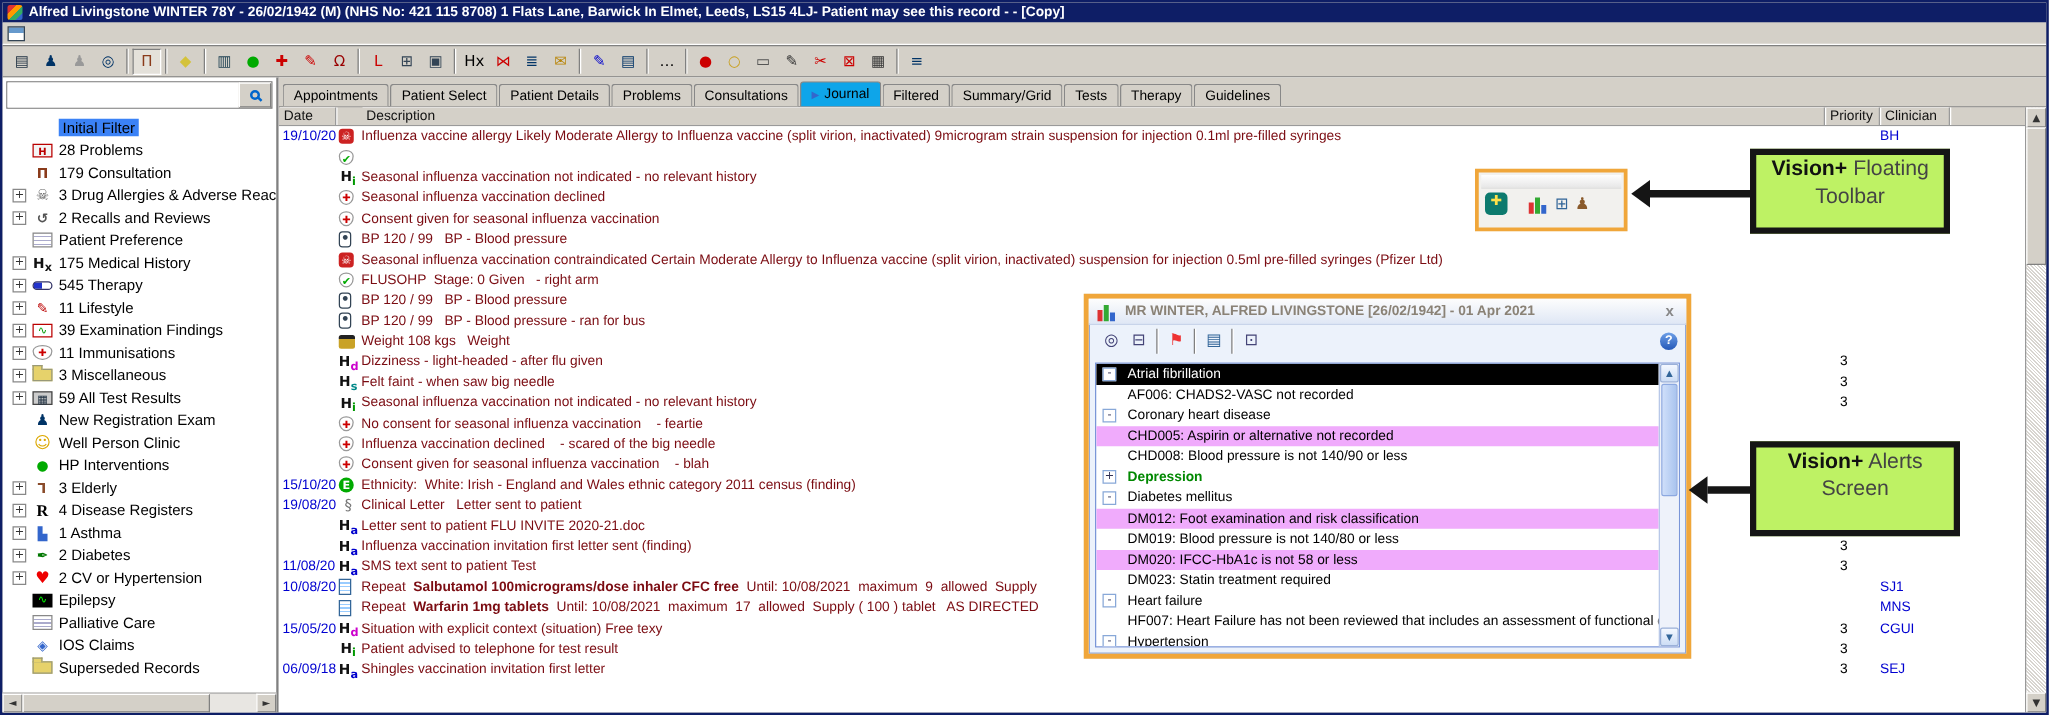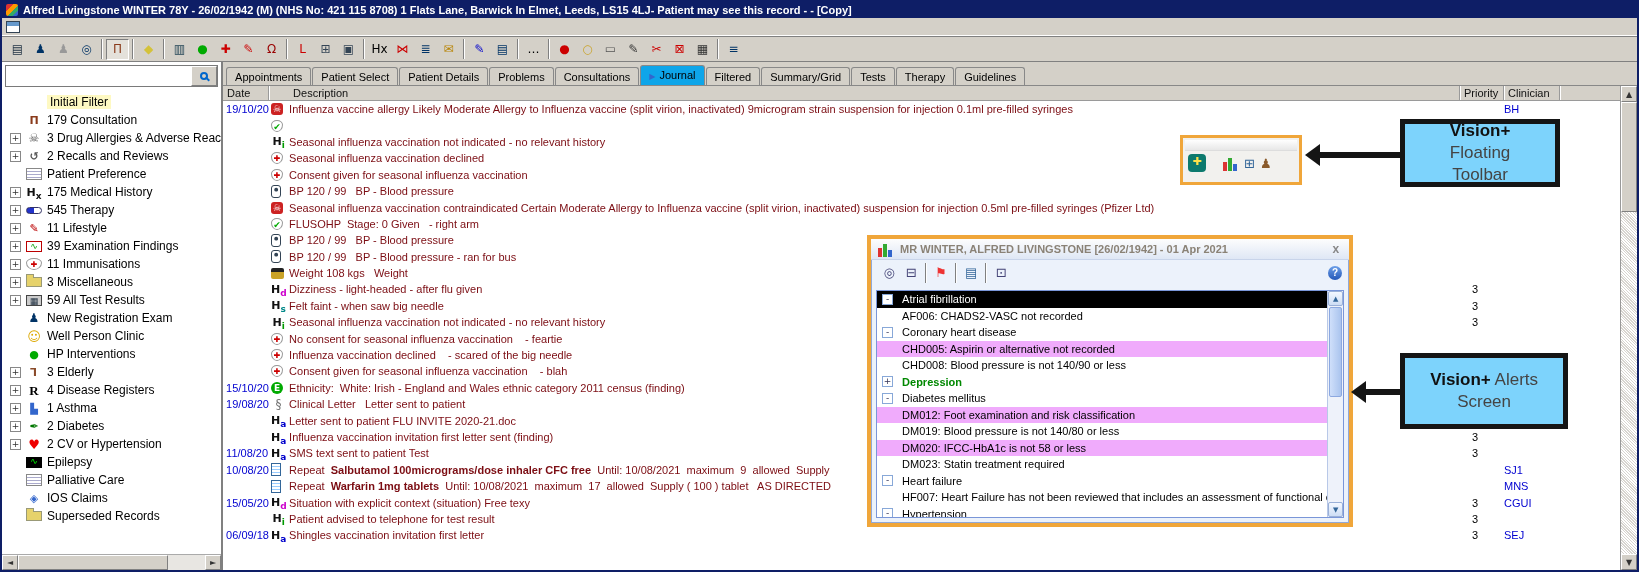--- a/index.html
+++ b/index.html
@@ -42,21 +42,21 @@
   .searchrow{margin:3px;display:flex;border:1px solid #7a7a7a;height:22px;background:#fff;flex:0 0 22px;}
   .searchinput{flex:1;border:none;outline:none;font-size:11px;padding:0 4px;font-family:"Liberation Sans",sans-serif;}
   .searchbtn{width:26px;background:#D4D0C8;border:1px solid;border-color:#fff #808080 #808080 #fff;display:flex;align-items:center;justify-content:center;cursor:default;}
   .mag{width:8px;height:8px;border:2px solid #06c;border-radius:50%;position:relative;display:inline-block;}
   .mag::after{content:"";position:absolute;width:5px;height:2px;background:#06c;transform:rotate(45deg);right:-4px;bottom:-2px;}
   .tree{flex:1;overflow:hidden;padding-top:3px;}
   .titem{display:flex;align-items:center;height:18px;font-size:12px;white-space:nowrap;cursor:default;}
   .tree-exp{flex:0 0 11px;width:11px;height:11px;margin-left:8px;margin-right:5px;border:1px solid #888;background:#fff;font-size:9px;line-height:9px;text-align:center;color:#333;visibility:hidden;}
   .tree-exp.show{visibility:visible;}
   .titem .ic{flex:0 0 16px;margin-right:5px;}
-  .titem.selected .tlabel{background:#fef9c3;padding:0 3px;text-align:center;}
+  .titem.selected .tlabel{background:#3b82f6;padding:0 3px;text-align:center;}
   .hscroll{flex:0 0 16px;display:flex;border-top:1px solid #aaa;background:#e8e6e2;}
   .harrow{width:16px;height:15px;background:#D4D0C8;border:1px solid;border-color:#fff #808080 #808080 #fff;font-size:8px;display:flex;align-items:center;justify-content:center;color:#333;}
   .hthumb{flex:0 0 150px;background:#D4D0C8;border:1px solid;border-color:#fff #808080 #808080 #fff;}
   .hfill{flex:1;}
 
   
   .content{flex:1;position:relative;background:#fff;overflow:hidden;}
   .tabsrow{height:24px;background:#D4D0C8;display:flex;align-items:flex-end;padding-left:3px;border-bottom:1px solid #888;}
   .tab{border:1px solid #888;border-bottom:none;background:#d4d0c8;padding:3px 8px 2px 8px;border-radius:3px 3px 0 0;margin-right:1px;font-size:11px;cursor:default;position:relative;}
   .tab.active{background:#0ea5e9;padding-bottom:4px;z-index:2;}
@@ -160,21 +160,21 @@
   .prow.alt{background:#f0abfc;}
   .prow.selected{background:#000;color:#fff;}
   .prow.green .plabel{color:#080;font-weight:bold;}
   .plabel{padding-left:2px;white-space:nowrap;overflow:hidden;}
   .pscroll{position:absolute;right:6px;top:52px;bottom:6px;width:16px;display:flex;flex-direction:column;background:#eef2fa;border-left:1px solid #b8c8e8;z-index:5;}
   .pvar{height:15px;background:linear-gradient(#f4f8ff,#cdddf5);border:1px solid #9ab0d8;border-radius:2px;font-size:7px;color:#369;display:flex;align-items:center;justify-content:center;}
   .pvthumb{height:90px;margin:1px;background:linear-gradient(90deg,#cfdffa,#aac4ee);border:1px solid #8ca8e0;border-radius:2px;}
   .pvfill{flex:1;}
 
   
-  .annbox{position:absolute;background:#7dd3fc;border:5px solid #151515;display:flex;align-items:center;justify-content:center;text-align:center;font-size:17px;color:#444;z-index:6;line-height:1.3;padding:16px;}
+  .annbox{position:absolute;background:#bef264;border:5px solid #151515;display:flex;justify-content:center;text-align:center;font-size:17px;color:#444;z-index:6;line-height:1.3;padding:0;}
   .annbox b{color:#111;}
   .b1{left:1177px;top:57px;width:160px;height:68px;}
   .b2{left:1177px;top:291px;width:168px;height:76px;}
   .arrow{position:absolute;height:6px;background:#151515;z-index:6;}
   .arrow::before{content:"";position:absolute;left:-15px;top:-8px;border:11px solid transparent;border-left:0;border-right:15px solid #151515;}
   .a1{left:1097px;top:90px;width:80px;}
   .a2{left:1143px;top:327px;width:34px;}
 </style>
 </head>
 <body>
@@ -310,20 +310,25 @@
       <input class="searchinput" value="" style="">
       <button class="searchbtn">
           <span class="mag"></span>
         </button>
     </div>
     <div id="tree" class="tree">
         <div class="titem selected">
         <span class="tree-exp"></span>
         <span class="ic ic-none"></span>
         <span class="tlabel">Initial Filter</span>
+      </div>
+        <div class="titem">
+        <span class="tree-exp"></span>
+        <span class="ic ic-problems-icon"></span>
+        <span class="tlabel">28 Problems</span>
       </div>
         <div class="titem">
         <span class="tree-exp"></span>
         <span class="ic ic-consultation-icon"></span>
         <span class="tlabel">179 Consultation</span>
       </div>
         <div class="titem">
         <span class="tree-exp show">+</span>
         <span class="ic ic-allergy-skull-icon"></span>
         <span class="tlabel">3 Drug Allergies &amp; Adverse Reac</span>

